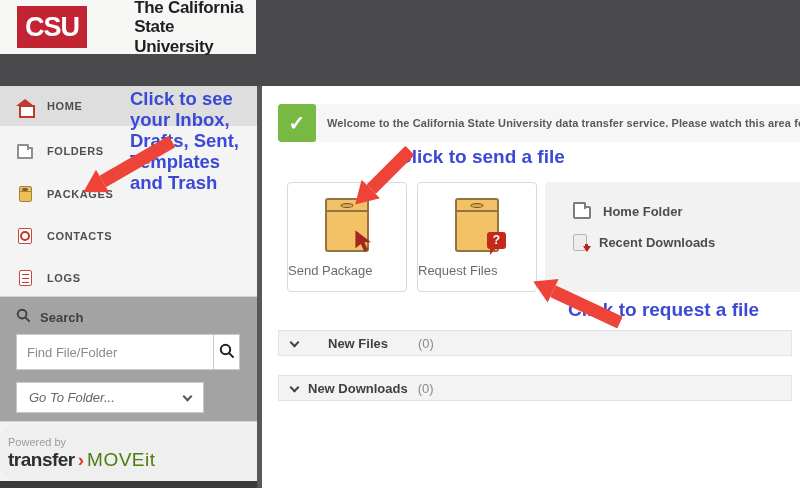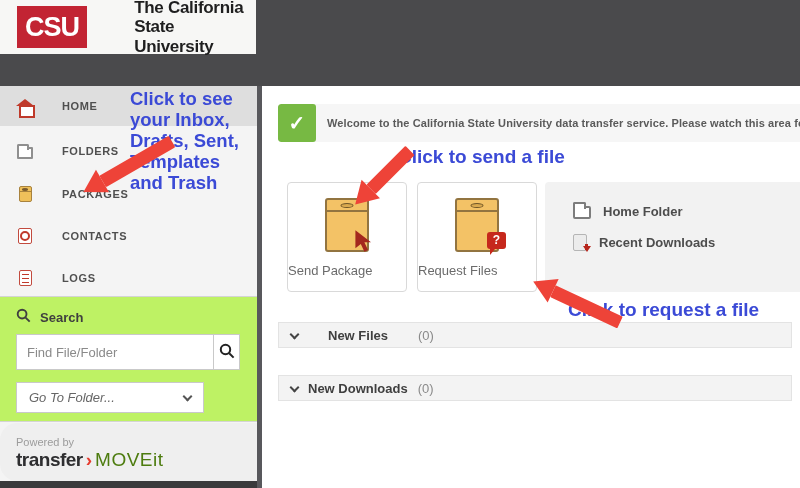--- a/index.html
+++ b/index.html
@@ -12,21 +12,21 @@
                display:flex; align-items:center; padding-left:17px; }
   .csu-box { width:71px; height:42px; background:#c22433; color:#fff; font-weight:700;
              font-size:27px; display:flex; align-items:center; justify-content:center; letter-spacing:-1px; }
   .uni-name { font-weight:700; font-size:17px; line-height:1.12; color:#1f1f1f; letter-spacing:-0.3px; }
   .uni-name span { display:block;margin-left:47px; }
 
   
   .sidebar { position:absolute; left:0; top:86px; width:257px; height:402px; background:#f4f4f4; }
   .sep-vertical { position:absolute; left:257px; top:86px; width:5px; height:402px; background:#58585c; }
   .nav-item { position:absolute; left:0; width:257px; height:40px; display:flex; align-items:center;
-              padding-left:16px; gap:28px; cursor:pointer; }
+              padding-left:16px; gap:13px; cursor:pointer; }
   .nav-item.active { background:#dedede; }
   .nav-label { font-size:11px; font-weight:700; color:#4f4f4f; letter-spacing:0.6px; }
   .nav-home { top:0; } .nav-folders { top:45px; } .nav-packages { top:88px; }
   .nav-contacts { top:130px; } .nav-logs { top:172px; }
 
   .icon-slot { width:18px; display:flex; justify-content:center; }
 
   .home-icon { position:relative; width:18px; height:15px; }
   .home-icon::before { content:""; position:absolute; left:0; top:0;
       border-left:9px solid transparent; border-right:9px solid transparent; border-bottom:7px solid #bf3a2b; }
@@ -48,40 +48,40 @@
       border:1.5px solid #c24a3e; border-radius:2px; }
   .contacts-icon::after { content:""; position:absolute; left:50%; top:50%; transform:translate(-50%,-50%);
       width:6px; height:6px; border:2px solid #c0392b; border-radius:50%; }
 
   .logs-icon { position:relative; width:13px; height:16px; background:#fff;
       border:1.5px solid #c24a3e; border-radius:2px; }
   .logs-icon::after { content:""; position:absolute; left:2px; right:2px; top:3px; height:9px;
       background:repeating-linear-gradient(to bottom,#c0392b 0 1.5px, transparent 1.5px 4px); }
 
   
-  .search-panel { position:absolute; left:0; top:210px; width:257px; height:126px; background:#bef264;
+  .search-panel { position:absolute; left:0; top:210px; width:257px; height:126px; background:#a3a3a3;
       border-top:1px solid #d4d4d4; border-bottom:1px solid #d4d4d4; }
   .search-title { position:absolute; left:16px; top:11px; display:flex; align-items:center; gap:9px;
       font-size:13px; font-weight:700; color:#3f3f3f; }
   .search-box { position:absolute; left:16px; top:37px; width:224px; height:36px; background:#fff;
       border:1px solid #c9c9c9; display:flex; }
   .search-input { flex:1; border:none; outline:none; font-size:13px; color:#555; padding:0 10px;
       font-family:"Liberation Sans", sans-serif; background:transparent; }
   .search-input::placeholder { color:#8a8a8a; }
   .search-btn { width:37px; border:none; border-left:1px solid #c9c9c9; background:#fff;
       display:flex; align-items:center; justify-content:center; cursor:pointer; }
   .folder-select { position:absolute; left:16px; top:85px; width:188px; height:31px; background:#fff;
       border:1px solid #c9c9c9; display:flex; align-items:center; justify-content:space-between;
       padding:0 12px; font-size:13px; color:#666; cursor:pointer;font-style:italic; }
 
   .chev { display:inline-block; width:7px; height:7px; border-right:2px solid #555; border-bottom:2px solid #555;
       transform:rotate(45deg); margin-top:-3px; }
 
   
-  .powered { position:absolute; left:0; top:337px; width:281px; height:58px; background:#efefef; padding:13px 0 0 16px;border-radius:17px; }
+  .powered { position:absolute; left:0; top:337px; width:281px; height:58px; background:#efefef; padding:13px 0 0 8px;border-radius:17px; }
   .powered-label { font-size:11px; color:#9c9c9c; }
   .brand-line { font-size:19px; margin-top:1px; display:flex; align-items:center; gap:2px; }
   .brand-ipswitch { font-weight:700; color:#2e2e30; letter-spacing:-0.5px; }
   .brand-sep { color:#e63c2f; font-weight:700; margin:0 1px; }
   .brand-moveit { color:#4d7c0f; letter-spacing:0.5px; }
   .sidebar-bottom-bar { position:absolute; left:0; top:481px; width:257px; height:7px; background:#3a3a3c; }
 
   
   .main { position:absolute; left:262px; top:86px; width:538px; height:402px; background:#fff; }
 
@@ -118,21 +118,21 @@
       border:2px solid #7d7d7d; border-bottom:none; border-radius:2px 2px 0 0; background:#fff; }
 
   .dl-icon { position:relative; width:14px; height:17px; background:#ececec; border:1px solid #b5b5b5; border-radius:2px; }
   .dl-icon::before { content:""; position:absolute; right:-2px; bottom:0; width:3px; height:6px; background:#b6251b; }
   .dl-icon::after { content:""; position:absolute; right:-5px; bottom:-6px;
       border:4.5px solid transparent; border-top:6px solid #b6251b; }
 
   .section-bar { position:absolute; left:16px; width:514px; height:26px; background:#f3f3f3;
       border:1px solid #e3e3e3; display:flex; align-items:center; padding-left:12px; gap:10px;
       font-size:13px; font-weight:700; color:#3f3f3f; cursor:pointer; }
-  .bar-files { top:236px;gap:30px; } .bar-packages { top:289px; }
+  .bar-files { top:244px;gap:30px; } .bar-packages { top:289px; }
   .section-count { color:#8a8a8a; font-weight:400; }
   .section-bar .chev { border-color:#444; margin-top:-2px; }
 
   
   .note { position:absolute; color:#3b4ad6; font-weight:700; }
   .note-packages { left:130px; top:88px; width:126px; font-size:18.5px; line-height:21px; }
   .note-send { left:398px; top:146px; font-size:19px; white-space:nowrap; }
   .note-request { left:568px; top:299px; font-size:19px; white-space:nowrap; }
 
   .arrow { position:absolute; height:13px; background:#ee4338; transform-origin:0 50%; border-radius:1px; }

